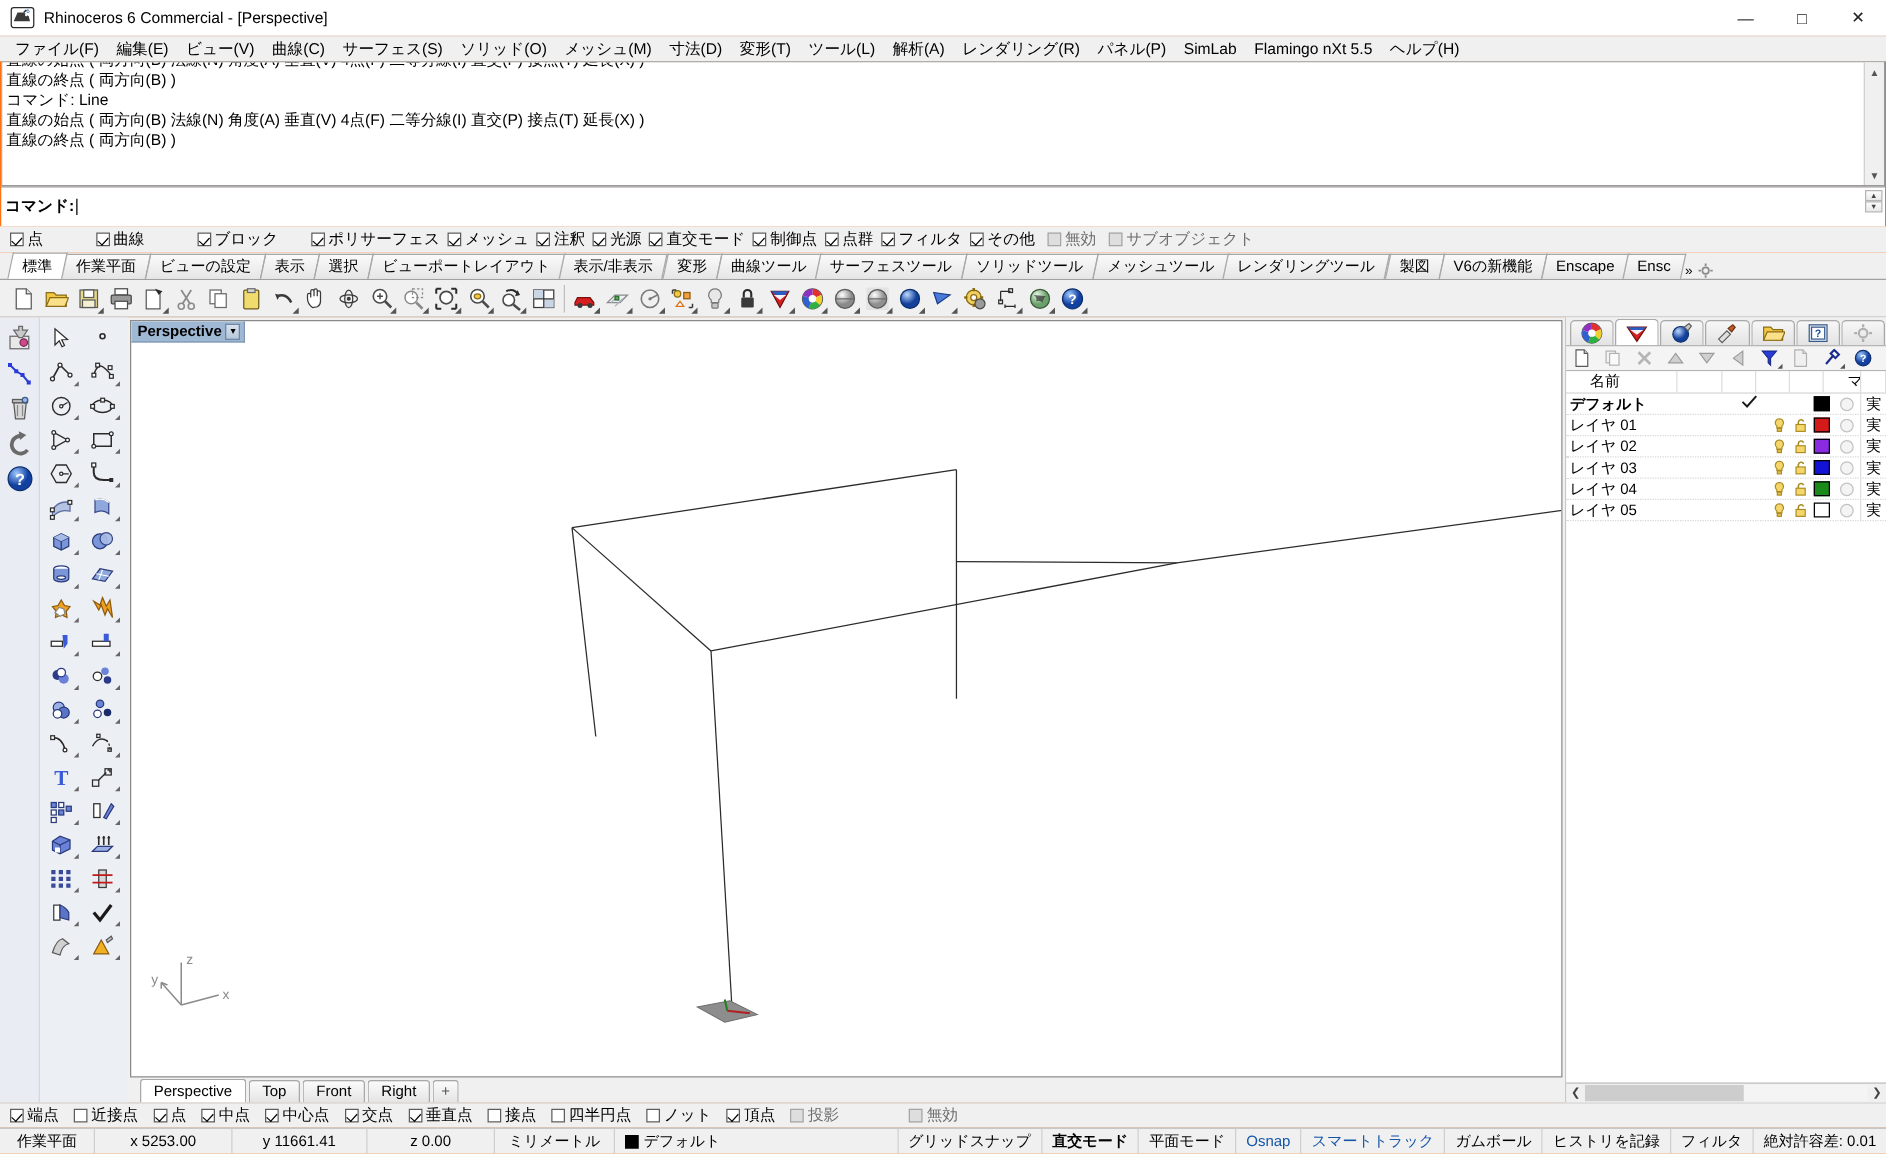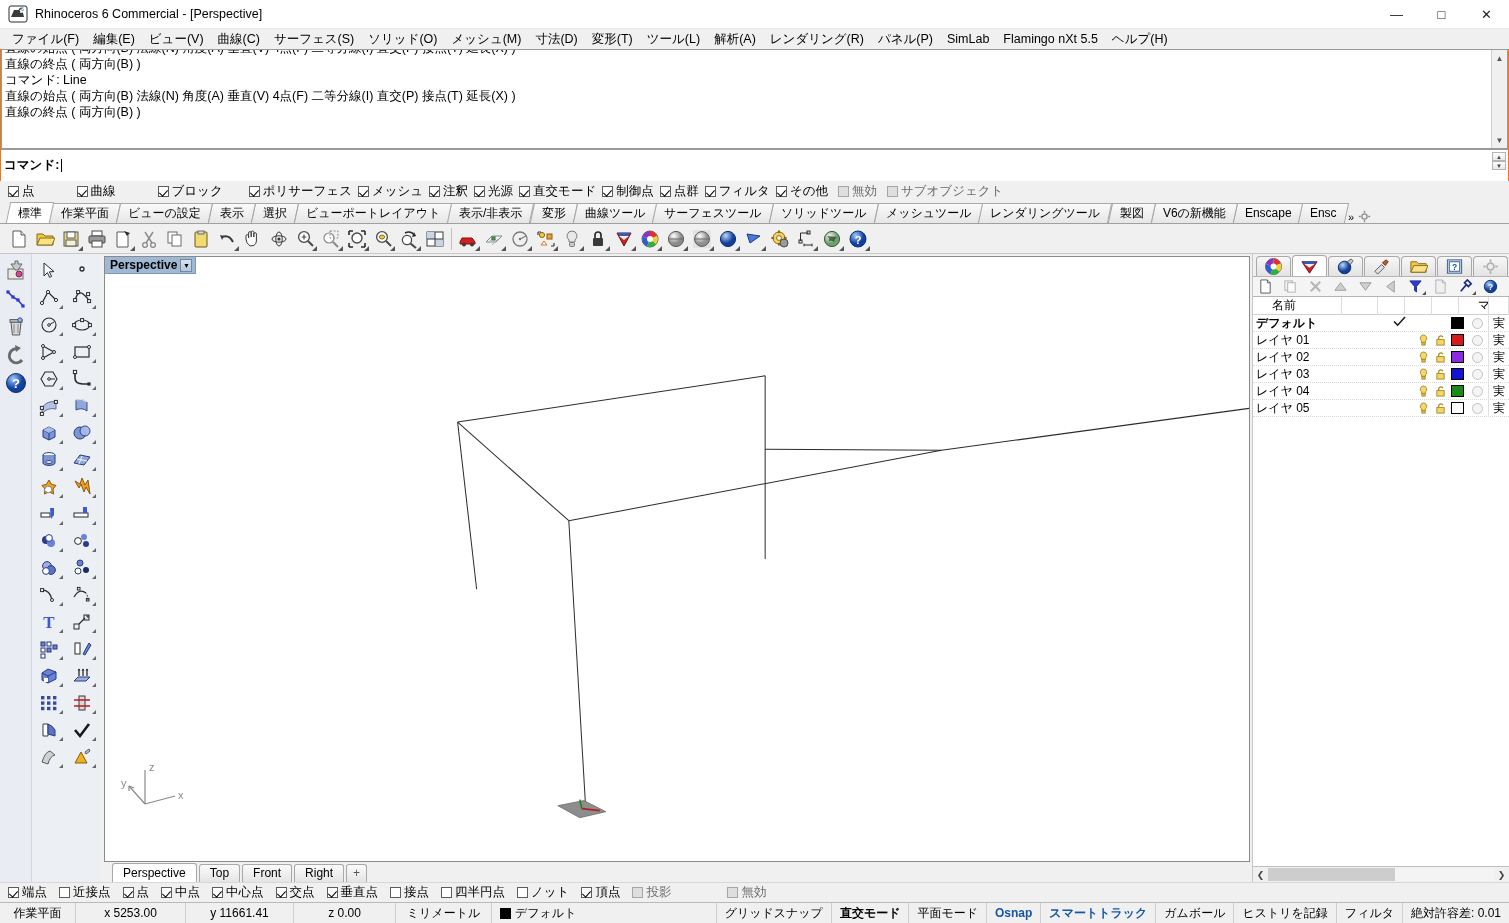--- a/index.html
+++ b/index.html
@@ -152,21 +152,21 @@
   
   .osnap-row { height:20px; display:flex; align-items:center; padding-left:8px;
     background:#f0f0f0; flex:none; font-size:12.5px; border-top:1px solid #d8d8d8; }
 
   
   .statusbar { height:21px; display:flex; align-items:stretch; background:#f0f0f0;
     border-top:1px solid #b9b9b9; flex:none; font-size:12px; }
   .sb { display:flex; align-items:center; justify-content:center; padding:0 8px;
     border-right:1px solid #cfcfcf; white-space:nowrap; }
   .sb.b { font-weight:bold; }
-  .sb.blue { color:#1455a8; font-weight:bold; }
+  .sb.blue { color:#1455a8; font-weight:normal; }
   .sb.nosep { border-right:none; }
   .sb-swatch { width:11px; height:11px; background:#000; margin-right:4px; }
   .sb-grow { flex:1; border-right:1px solid #cfcfcf; }
 </style>
 </head>
 <body>
 
 <div class="app">
 
   <div class="titlebar">

